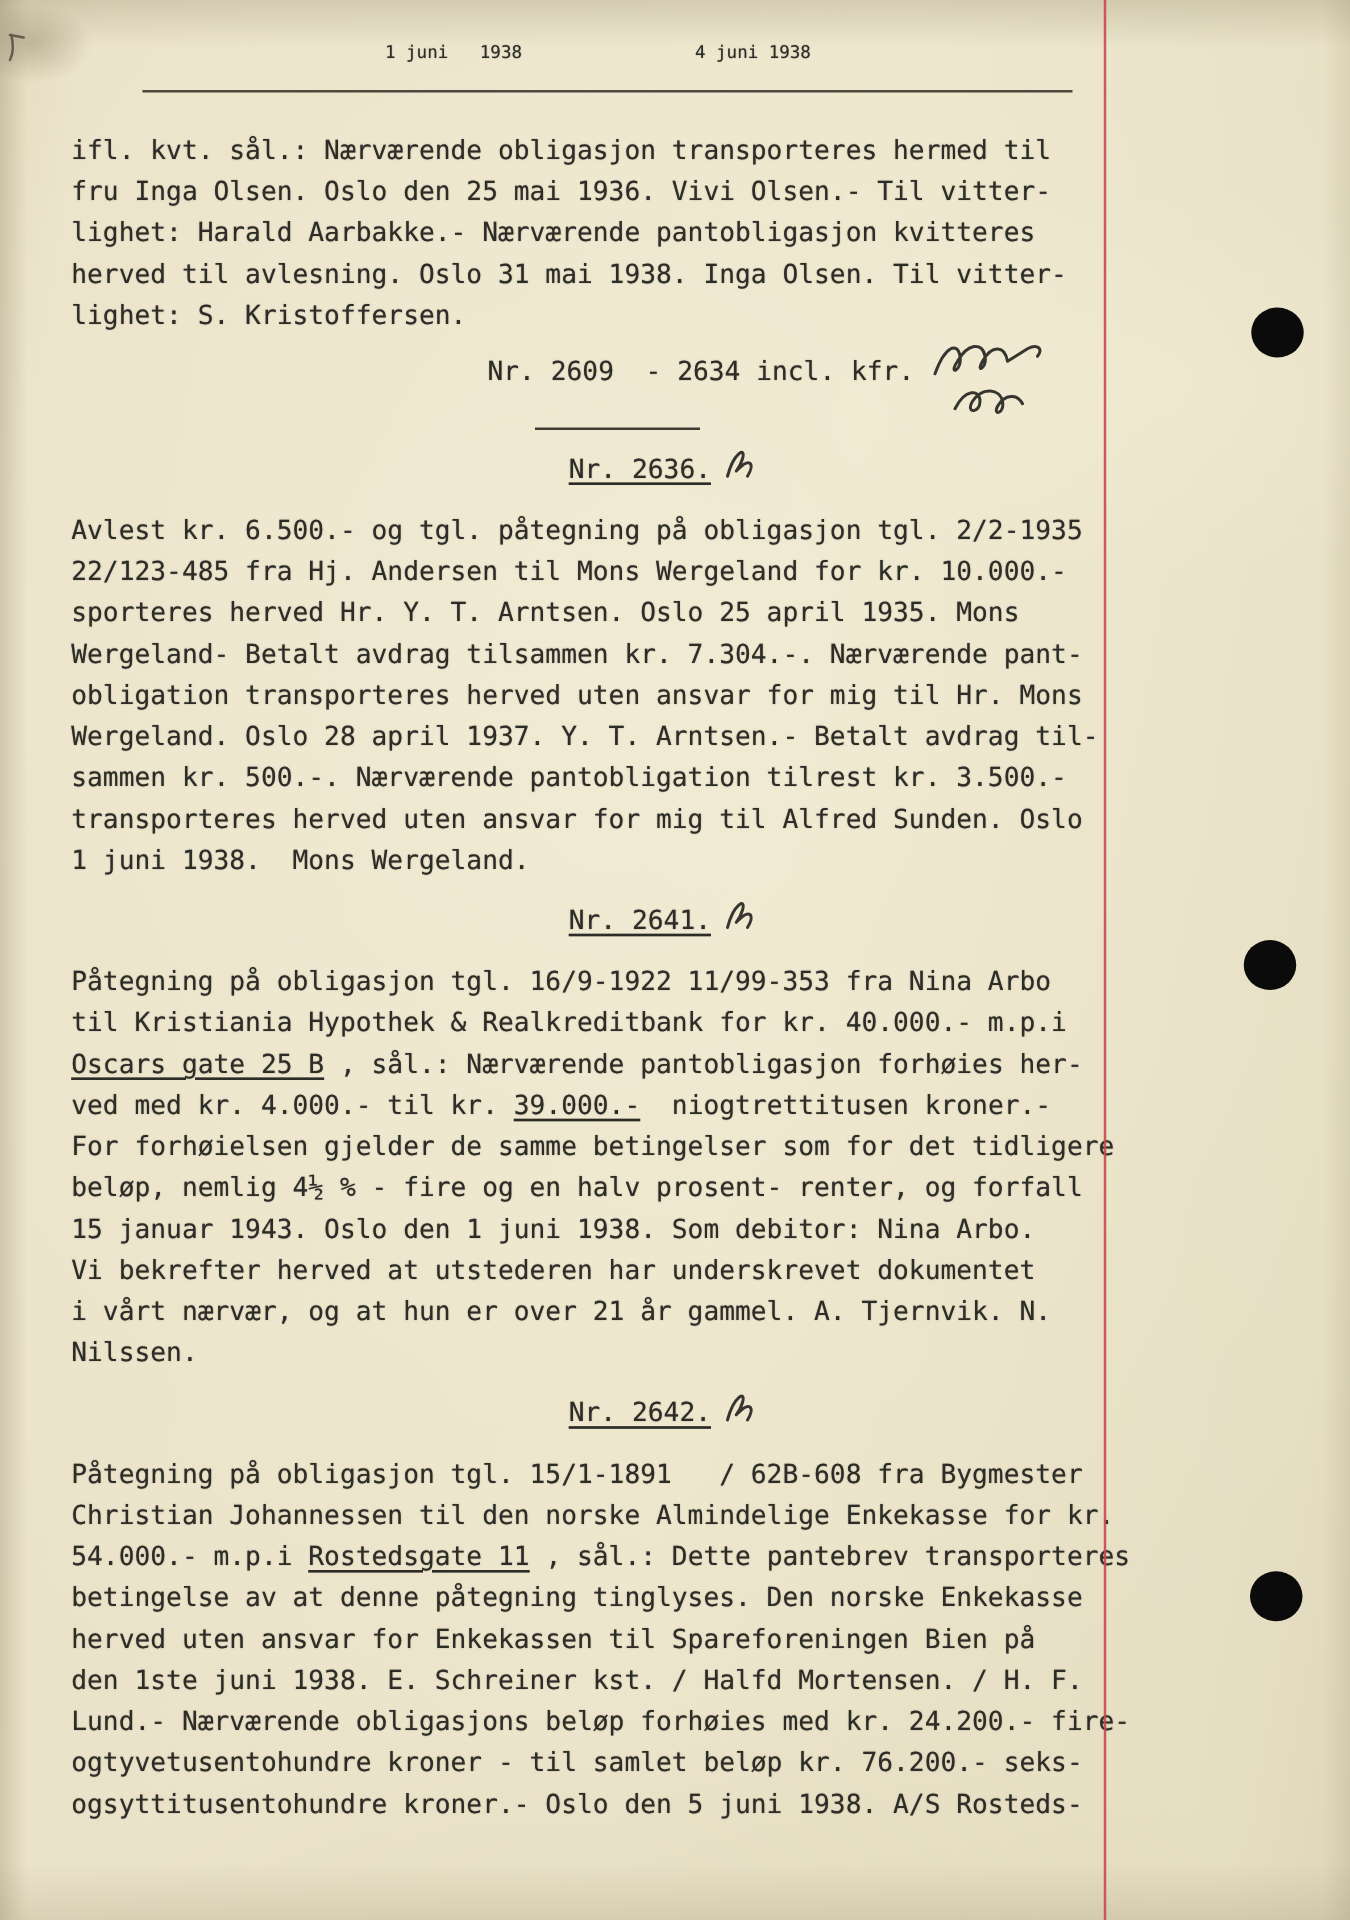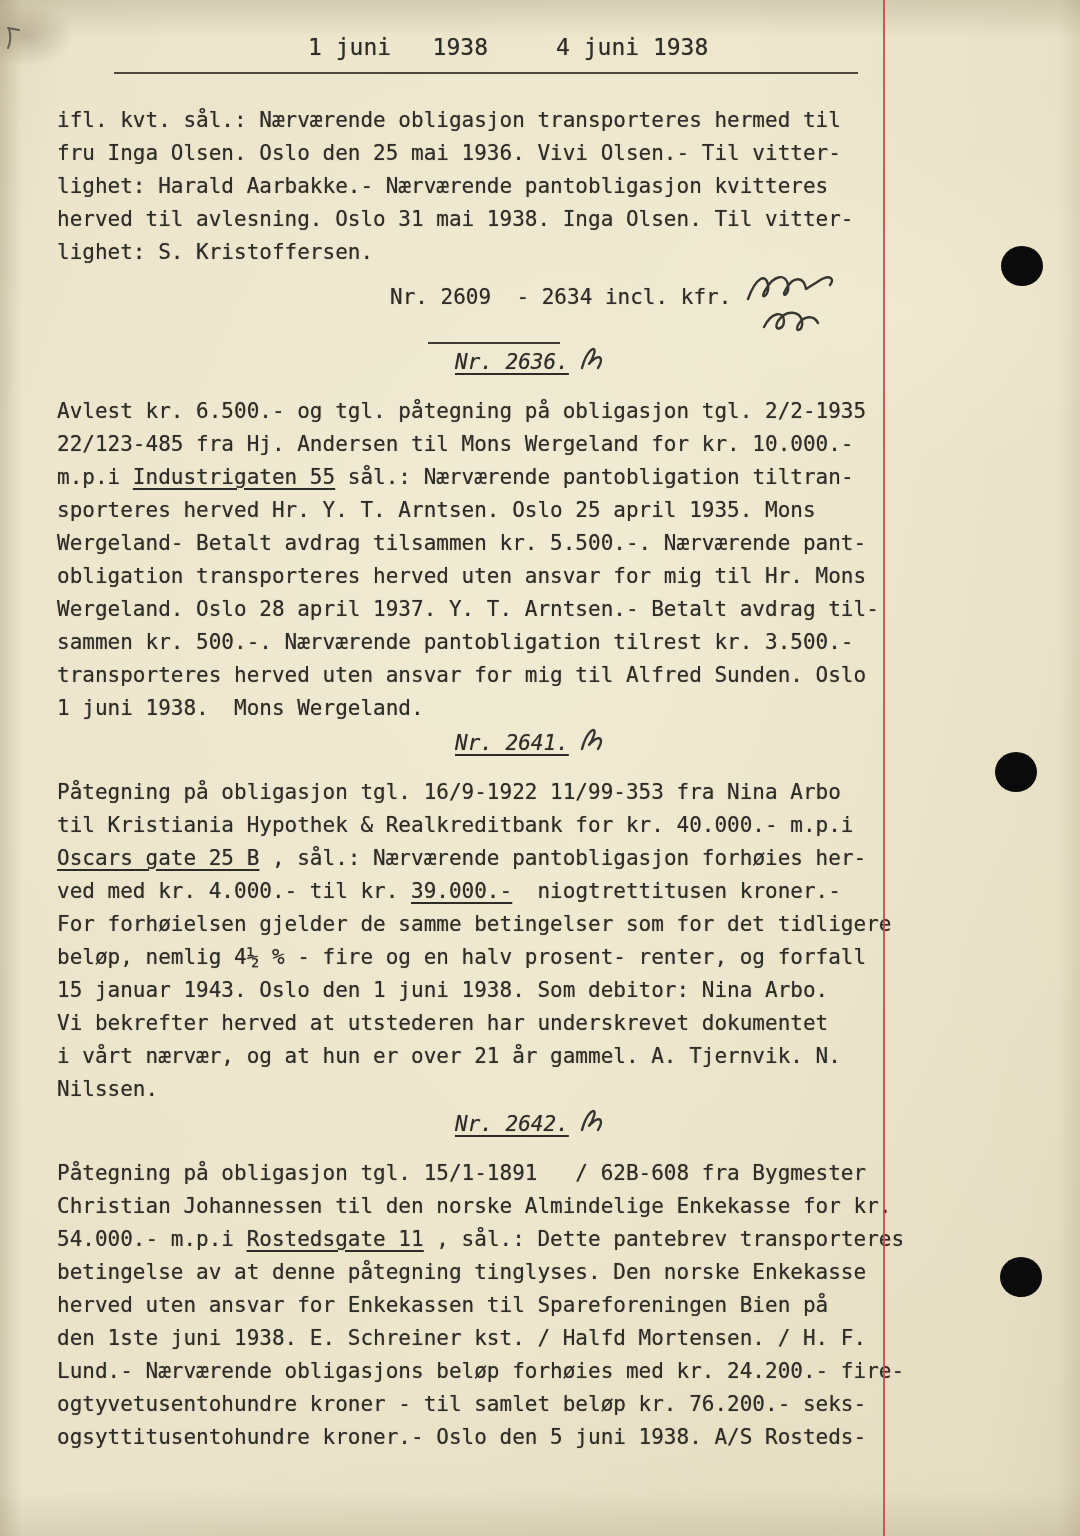--- a/index.html
+++ b/index.html
@@ -22,38 +22,38 @@
       radial-gradient(900px 520px at 50% 112%, rgba(150,130,90,0.12), transparent 70%),
       radial-gradient(400px 220px at 85% 20%, rgba(255,250,230,0.20), transparent 75%),
       linear-gradient(180deg, rgba(110,95,65,0.20), transparent 2.5%),
       linear-gradient(90deg, rgba(110,95,65,0.22), transparent 2%),
       linear-gradient(270deg, rgba(110,95,65,0.12), transparent 2%),
       linear-gradient(0deg, rgba(110,95,65,0.14), transparent 3%);
   }
   .ink { text-shadow:0 0 1px rgba(45,43,38,0.55); }
 
   
-  .hdr { position:absolute; top:34px; left:0; width:100%; height:46px; font-size:23px; }
+  .hdr { position:absolute; top:34px; left:0; width:100%; height:46px; font-size:14px; }
   .hdr-left  { position:absolute; left:308px; top:0; white-space:pre; }
   .hdr-right { position:absolute; left:556px; top:0; white-space:pre; }
   .hdr-underline { position:absolute; left:114px; top:38px; width:744px; height:2px;
                    background:rgba(48,45,38,0.85); }
 
   
   .doc-body { position:absolute; left:57px; top:88px; width:826px;
               font-size:21px; line-height:33px; }
   .line { white-space:pre; height:33px; }
   .u, .htext { text-decoration:underline; text-underline-offset:4px;
                text-decoration-thickness:1.5px; }
 
   .paragraph   { margin-top:16px; }
   .entry-range { margin-top:12px; margin-left:333px; white-space:pre; position:relative; height:33px; }
   .rule-block  { margin-top:28px; margin-left:371px; width:132px; height:2px;
                  background:rgba(42,40,34,0.9); }
-  .heading     { margin-top:2px; margin-left:398px; white-space:pre; position:relative; height:33px;font-style:italic; }
+  .heading     { margin-top:15px; margin-left:398px; white-space:pre; position:relative; height:33px; }
 
   .mark-svg { position:absolute; pointer-events:none; }
   .heading .mark-svg { left:122px; top:-4px; width:32px; height:32px; }
   .entry-range .mark-svg { left:352px; top:-14px; width:126px; height:80px; }
   .mark-svg path { fill:none; stroke:#1d1c1a; stroke-width:2.4;
                    stroke-linecap:round; stroke-linejoin:round; opacity:0.88; }
 
   
   .margin-line { position:absolute; left:883px; top:0; width:2px; height:1536px;
                  background:var(--rule-red,#c84a4f); opacity:0.9; }
@@ -92,23 +92,22 @@
           <path d="M6 32 C 14 10, 24 6, 26 18 C 28 30, 16 34, 24 22 C 32 8, 44 6, 46 18 C 48 28, 38 32, 44 22 C 52 8, 62 10, 64 22 L 80 12 C 88 8, 93 12, 88 18"></path>
           <path d="M22 60 C 30 44, 42 44, 42 54 C 42 64, 30 64, 36 54 C 44 42, 58 44, 60 54 C 62 64, 52 66, 56 58 C 62 48, 72 48, 76 56"></path>
         </svg></div>
       <div class="rule-block"></div>
       <div class="heading"><span class="htext">Nr. 2636.</span><svg class="mark-svg" viewBox="0 0 32 32">
           <path d="M5 26 C 10 7, 20 2, 17 12 C 14 22, 8 25, 16 18 C 23 12, 27 16, 21 26"></path>
         </svg></div>
       <div class="paragraph">
         <div class="line"><span>Avlest kr. 6.500.- og tgl. påtegning på obligasjon tgl. 2/2-1935</span></div>
         <div class="line"><span>22/123-485 fra Hj. Andersen til Mons Wergeland for kr. 10.000.-</span></div>
-        <div class="line"><span>m.p.i </span><span class="u">Industrigaten 55</span><span> sål.: Nærværende pantobligation tiltran-</span></div>
         <div class="line"><span>sporteres herved Hr. Y. T. Arntsen. Oslo 25 april 1935. Mons</span></div>
-        <div class="line"><span>Wergeland- Betalt avdrag tilsammen kr. 5.500.-. Nærværende pant-</span></div>
+        <div class="line"><span>Wergeland- Betalt avdrag tilsammen kr. 7.304.-. Nærværende pant-</span></div>
         <div class="line"><span>obligation transporteres herved uten ansvar for mig til Hr. Mons</span></div>
         <div class="line"><span>Wergeland. Oslo 28 april 1937. Y. T. Arntsen.- Betalt avdrag til-</span></div>
         <div class="line"><span>sammen kr. 500.-. Nærværende pantobligation tilrest kr. 3.500.-</span></div>
         <div class="line"><span>transporteres herved uten ansvar for mig til Alfred Sunden. Oslo</span></div>
         <div class="line"><span>1 juni 1938.  Mons Wergeland.</span></div>
       </div>
       <div class="heading"><span class="htext">Nr. 2641.</span><svg class="mark-svg" viewBox="0 0 32 32">
           <path d="M5 26 C 10 7, 20 2, 17 12 C 14 22, 8 25, 16 18 C 23 12, 27 16, 21 26"></path>
         </svg></div>
       <div class="paragraph">

